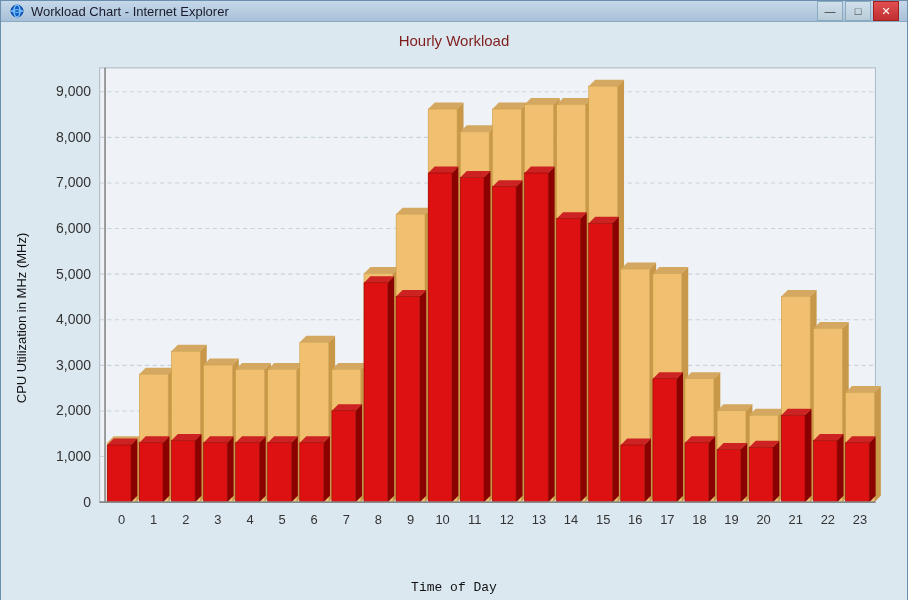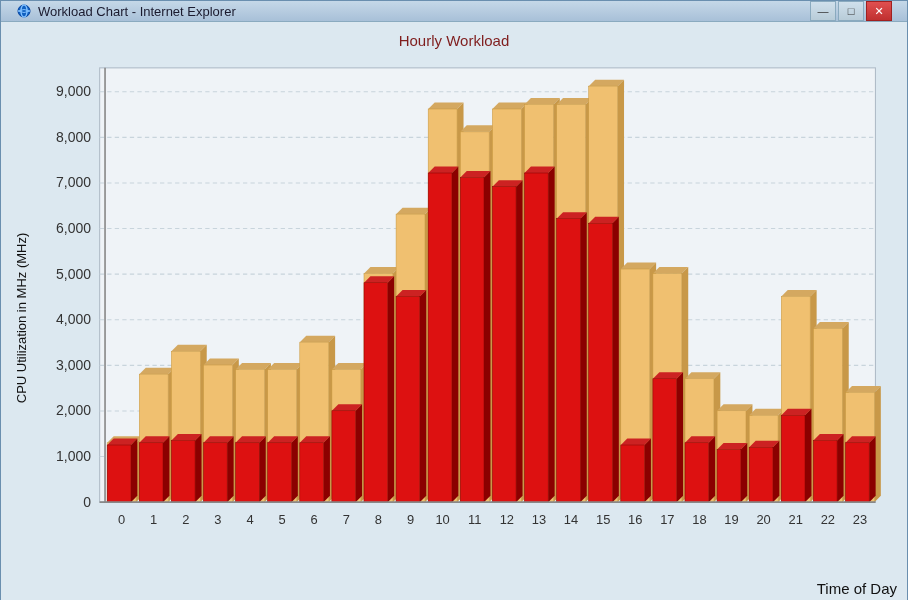--- a/index.html
+++ b/index.html
@@ -20,21 +20,21 @@
       flex-direction: column;
       background: #dce8f0;
     }
 
     .title-bar {
       height: 30px;
       background: linear-gradient(to bottom, #c5d8e8, #a8c0d8);
       display: flex;
       align-items: center;
       justify-content: space-between;
-      padding: 0 15px;
+      padding: 0 8px;
       border-bottom: 1px solid #8aaabf;
     }
 
     .title-bar-left {
       display: flex;
       align-items: center;
       gap: 6px;
     }
 
     .ie-icon {
@@ -822,16 +822,16 @@
         774.1775,410
       " fill="#8b0000"></polygon>
               <rect x="752.2083333333334" y="355.2631578947368" width="21.969166666666666" height="54.736842105263165" fill="#dd1111" stroke="#8b0000" stroke-width="0.5"></rect>
               <text x="765.6041666666667" y="430" font-size="12" text-anchor="middle" fill="#333">23</text>
               <line x1="60" y1="410" x2="780" y2="410" stroke="#888" stroke-width="1.5"></line>
               <line x1="65" y1="10" x2="65" y2="410" stroke="#888" stroke-width="1.5"></line>
             </svg>
         </div>
       </div>
 
-      <div class="x-axis-label" style="font-size:15px; color:#111; text-align:right; margin-top:2px;">Time of Day</div>
+      <div class="x-axis-label" style="font-size:13px; color:#111; text-align:center; margin-top:2px;font-family:Liberation Mono, monospace;">Time of Day</div>
     </div>
   </div>
 </div>
 
 </body></html>

